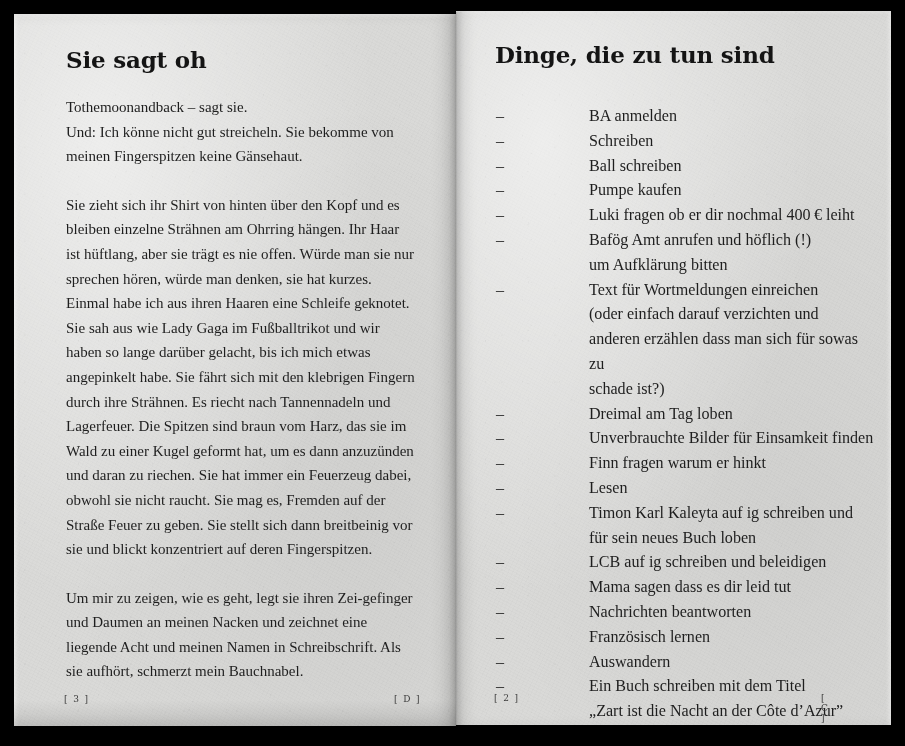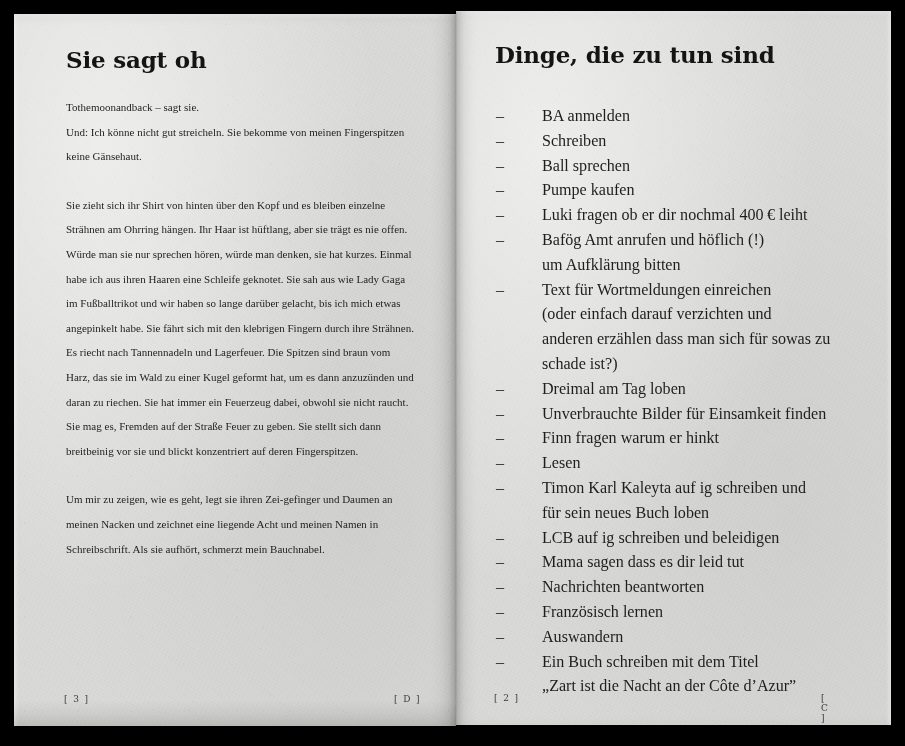--- a/index.html
+++ b/index.html
@@ -90,21 +90,21 @@
     font-family: "DejaVu Serif", "Liberation Serif", serif;
     font-weight: 700;
     font-size: 23px;
     letter-spacing: -0.2px;
     margin: 0 0 22px 0;
     color: #141414;
   }
   #right-content .heading { margin-bottom: 36px; }
 
   .para {
-    font-size: 11px;
+    font-size: 15px;
     line-height: 24.6px;
     margin: 0 0 24px 0;
     color: #1e1e1e;
     text-rendering: optimizeLegibility;
   }
   .para:last-child { margin-bottom: 0; }
 
   
   ul.todo {
     list-style: none;
@@ -120,20 +120,21 @@
     margin: 0;
   }
   ul.todo > li .dash {
     position: absolute;
     left: 1px;
     top: 0;
     color: #1e1e1e;
   }
   ul.todo > li .cont {
     display: block;
+    margin-left: 47px;
   }
 
   
   .folio {
     position: absolute;
     font-family: "DejaVu Serif", "Liberation Serif", serif;
     font-size: 9px;
     letter-spacing: 1.4px;
     color: #3a3a3a;
   }
@@ -178,21 +179,21 @@
           <li>
             <span class="dash">–</span>
             <span class="cont">BA anmelden</span>
           </li>
           <li>
             <span class="dash">–</span>
             <span class="cont">Schreiben</span>
           </li>
           <li>
             <span class="dash">–</span>
-            <span class="cont">Ball sprechen</span>
+            <span class="cont">Ball schreiben</span>
           </li>
           <li>
             <span class="dash">–</span>
             <span class="cont">Pumpe kaufen</span>
           </li>
           <li>
             <span class="dash">–</span>
             <span class="cont">Luki fragen ob er dir nochmal 400 € leiht</span>
           </li>
           <li>

